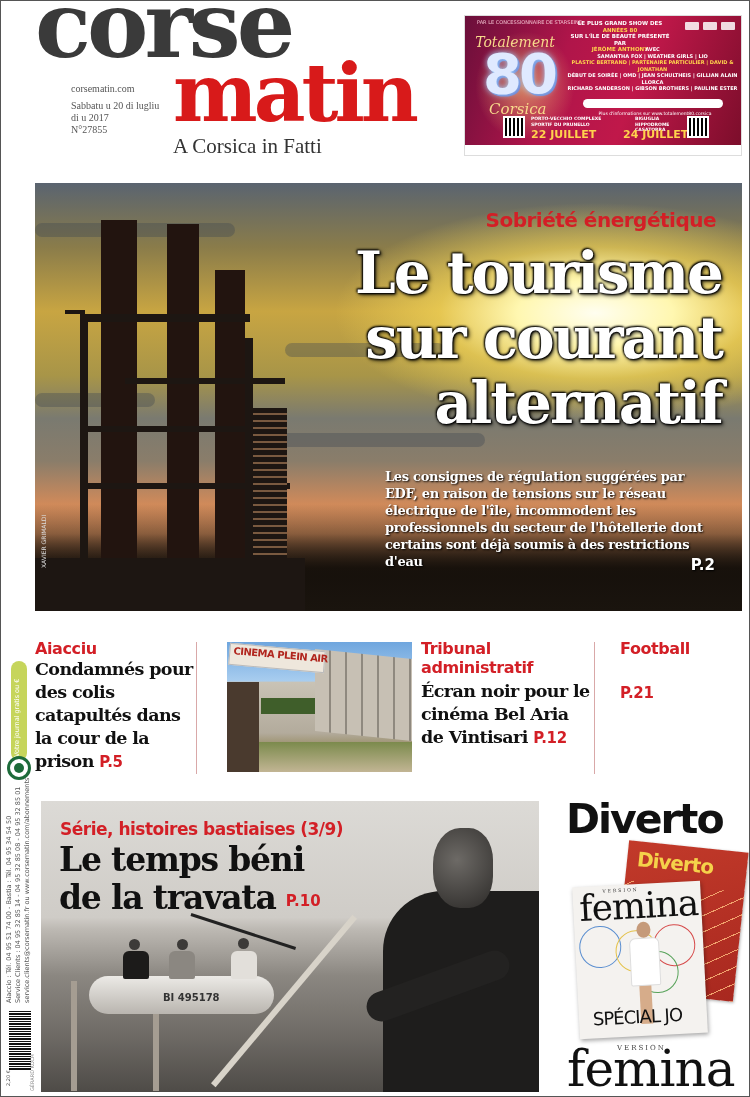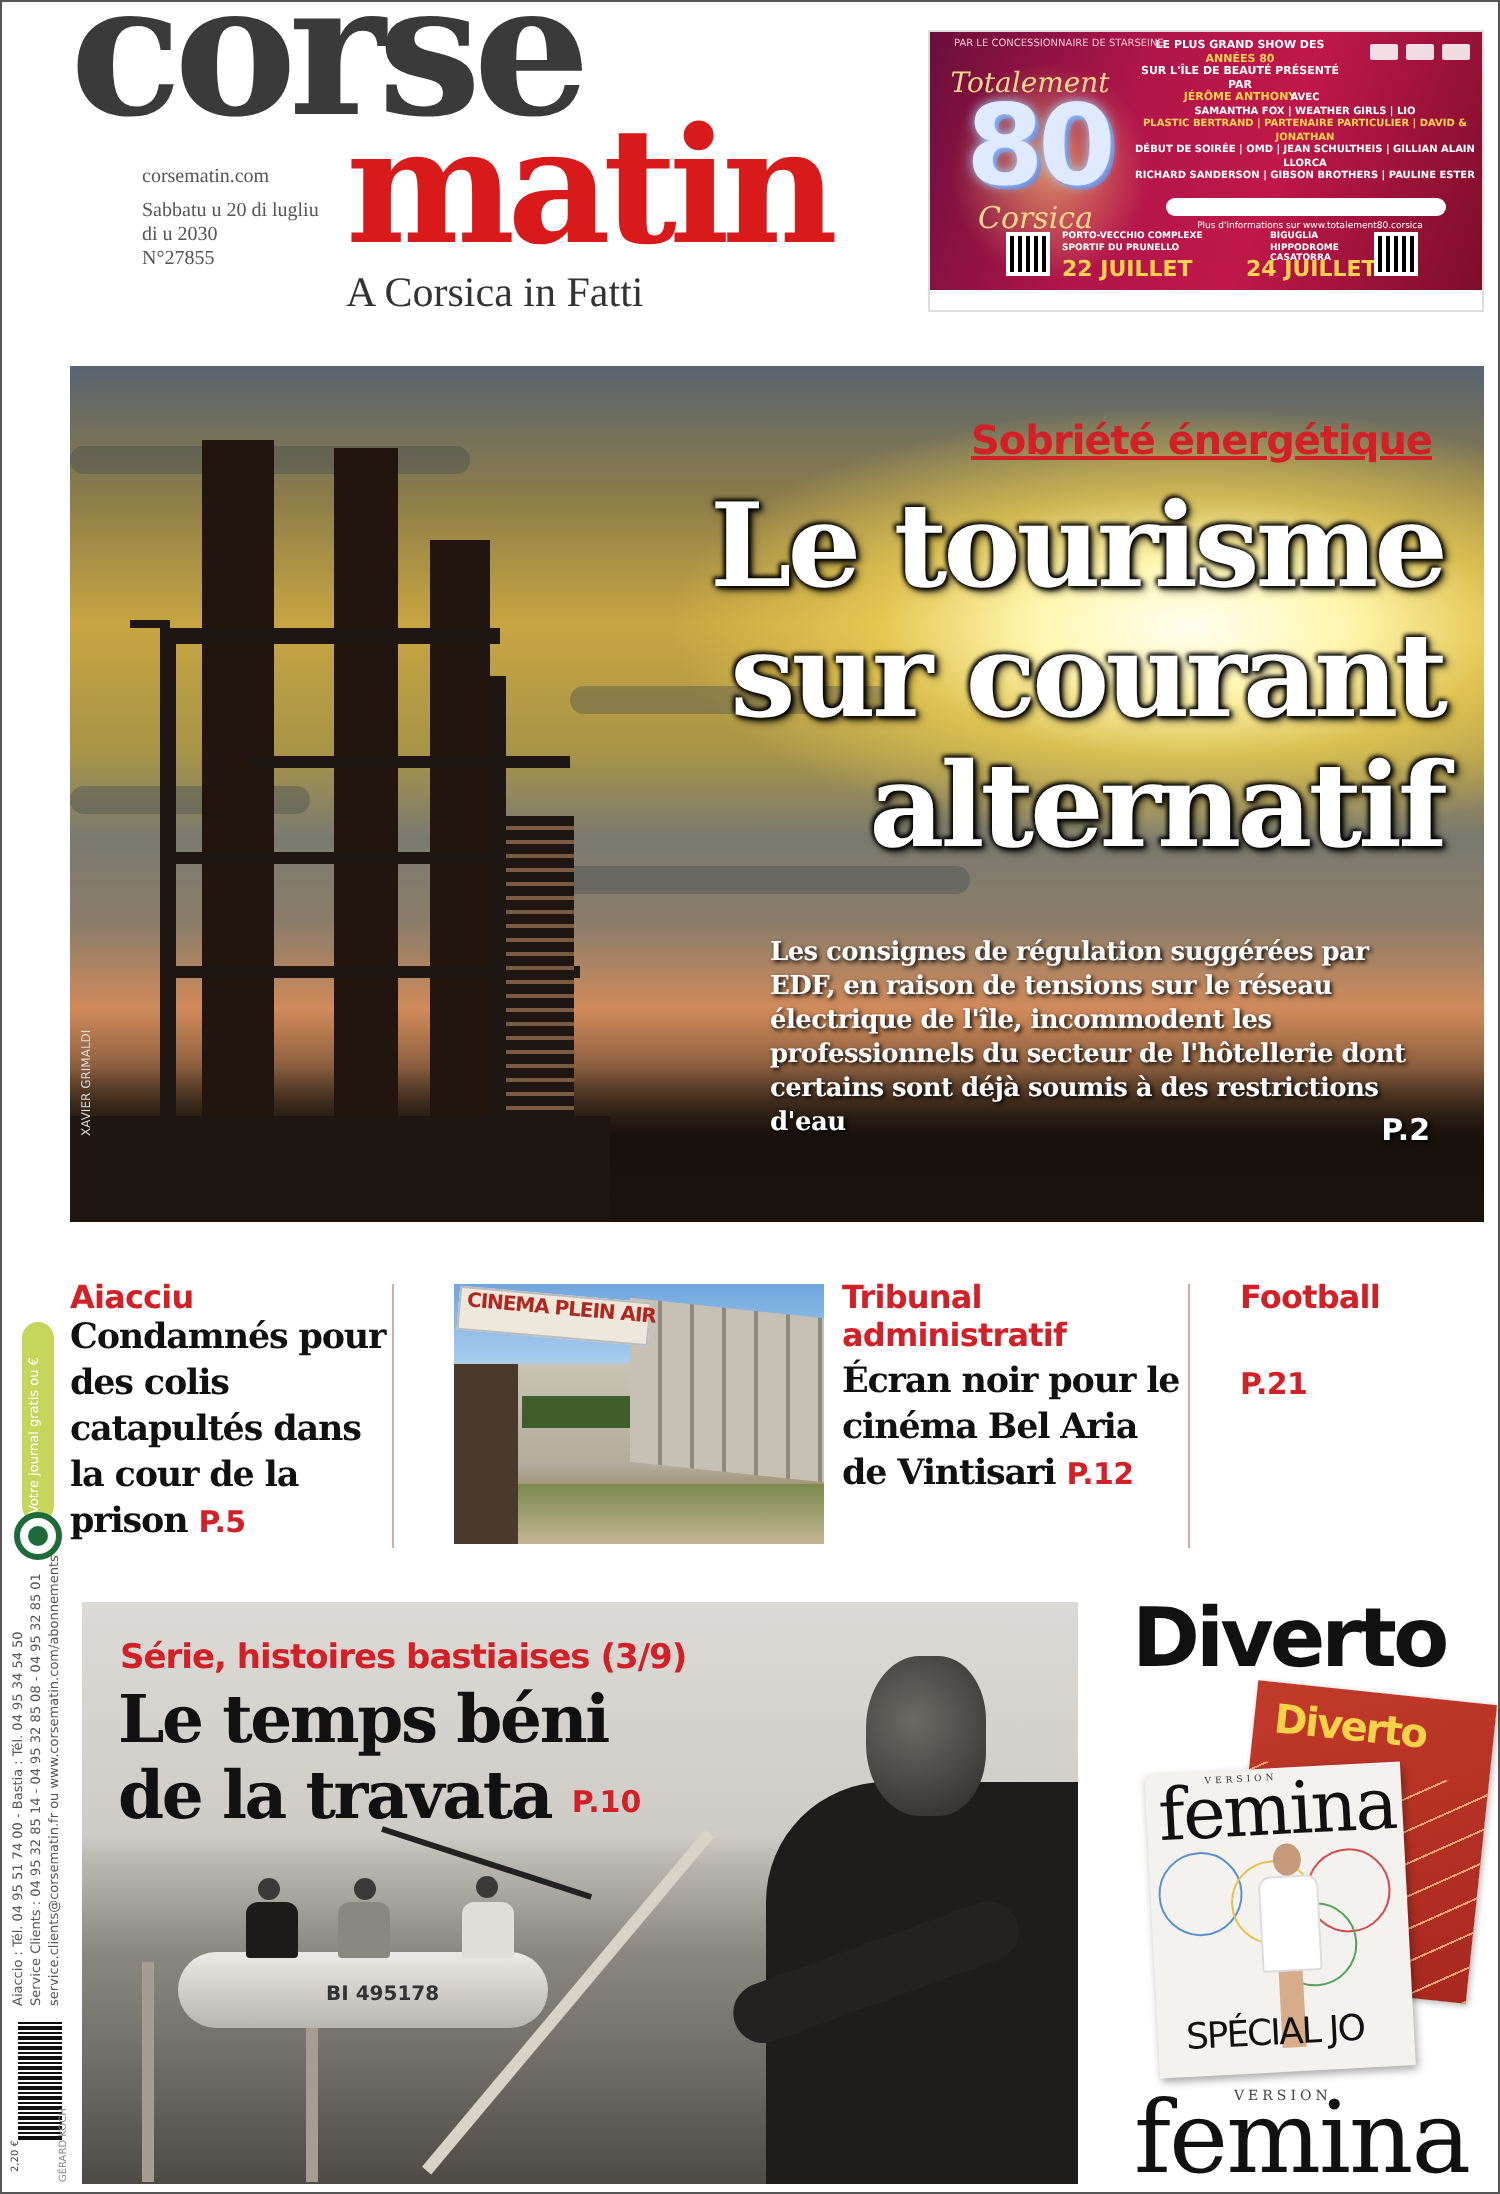--- a/index.html
+++ b/index.html
@@ -46,21 +46,21 @@
     background:
       linear-gradient(180deg, rgba(0,0,0,0) 75%, rgba(20,15,10,0.95) 90%, #1a140e 100%),
       radial-gradient(ellipse 260px 110px at 560px 130px, #fffef0 0%, #fff7b0 30%, rgba(250,220,90,0.6) 60%, rgba(200,170,60,0) 100%),
       linear-gradient(180deg, #5a6470 0%, #8a7c4a 15%, #c8a542 30%, #a89548 45%, #7a7a70 55%, #8a7d6a 65%, #d08a5a 75%, #e59a65 82%, #3b2a1e 92%);
   }
   .hero-cloud { position: absolute; height: 14px; border-radius: 8px; background: rgba(60,70,80,0.35); }
   .structure { position: absolute; left: 30px; top: 35px; width: 230px; height: 393px; }
   .chimney { position: absolute; background: #22140f; }
   .frame { position: absolute; background: #1d1612; }
   .hero-credit { position: absolute; left: 5px; top: 385px; transform: rotate(-90deg); transform-origin: left top; font-family: "DejaVu Sans", sans-serif; font-size: 6px; color: #ddd; white-space: nowrap; }
-  .hero-kicker { position: absolute; right: 26px; top: 25px; font-family: "DejaVu Sans", sans-serif; font-weight: bold; font-size: 20px; color: #d31f26; letter-spacing: -0.5px; text-decoration: underline; }
+  .hero-kicker { position: absolute; right: 26px; top: 25px; font-family: "DejaVu Sans", sans-serif; font-weight: bold; font-size: 20px; color: #d31f26; letter-spacing: -0.5px; }
   .hero-title { position: absolute; right: 20px; top: 58px; width: 420px; text-align: right; font-family: "DejaVu Serif", serif; font-weight: bold; font-size: 58px; line-height: 65px; color: #fff; letter-spacing: -2px;
     text-shadow: 0 0 3px #000, 1px 1px 2px #000, -1px -1px 2px #000, 2px 2px 4px rgba(0,0,0,0.7); }
   .hero-deck { position: absolute; right: 27px; top: 285px; width: 330px; font-family: "DejaVu Serif", serif; font-weight: bold; font-size: 13px; line-height: 17px; color: #fff; text-shadow: 1px 1px 2px #000; letter-spacing: -0.3px; }
   .hero-page { position: absolute; right: 27px; top: 373px; font-family: "DejaVu Sans", sans-serif; font-weight: bold; font-size: 15px; color: #fff; text-shadow: 1px 1px 2px #000; }
 
   
   .story { position: absolute; }
   .kicker { font-family: "DejaVu Sans", sans-serif; font-weight: bold; font-size: 16px; color: #d31f26; letter-spacing: -0.4px; line-height: 19px; }
   .headline { font-family: "DejaVu Serif", serif; font-weight: bold; font-size: 17.5px; line-height: 23px; color: #111; letter-spacing: -0.6px; }
   .pageref { font-family: "DejaVu Sans", sans-serif; font-weight: bold; color: #d31f26; font-size: 15px; letter-spacing: -0.3px; }
@@ -127,21 +127,21 @@
 <body>
 
 <div class="page">
 
   <div class="logo-corse">corse</div>
   <div class="logo-matin">matin</div>
   <div class="tagline">A Corsica in Fatti</div>
   <div class="mast-info">
     <span class="site">corsematin.com</span>
     <span>Sabbatu u 20 di lugliu</span>
-    <span>di u 2030</span>
+    <span>di u 2017</span>
     <span>N°27855</span>
   </div>
 
   <div class="ad">
     <div class="ad-glow"></div>
     <div class="ad-small">PAR LE CONCESSIONNAIRE DE STARSEINE</div>
     <div class="ad-tot">Totalement</div>
     <div class="ad-80">80</div>
     <div class="ad-corsica">Corsica</div>
     <div class="ad-headline">

